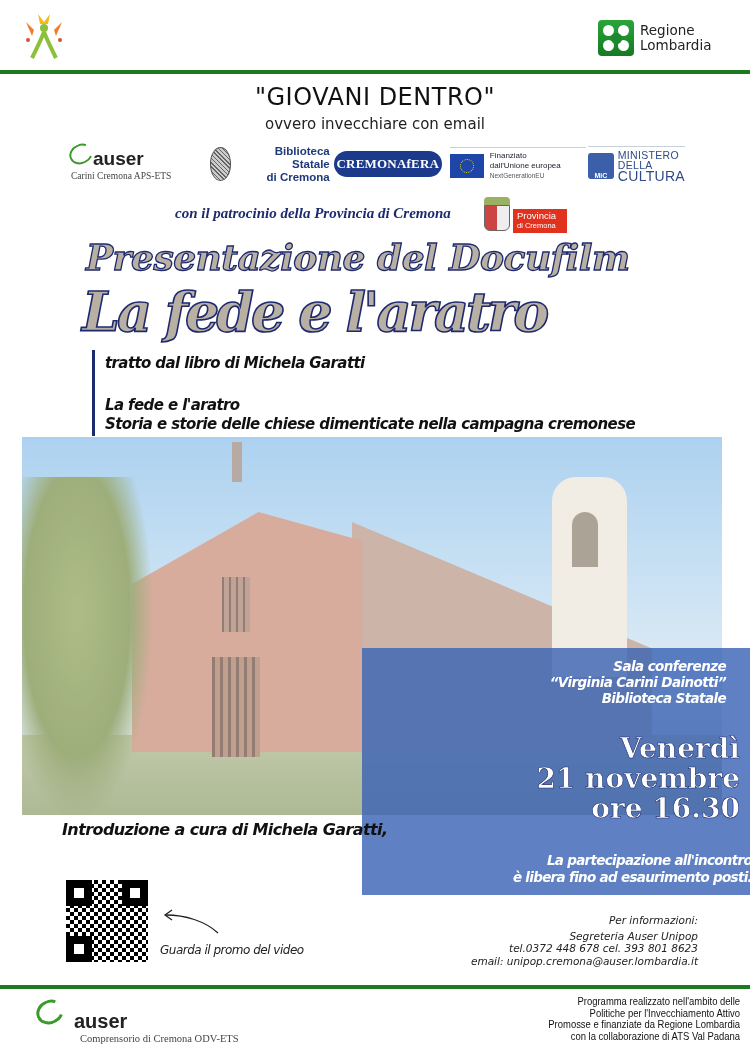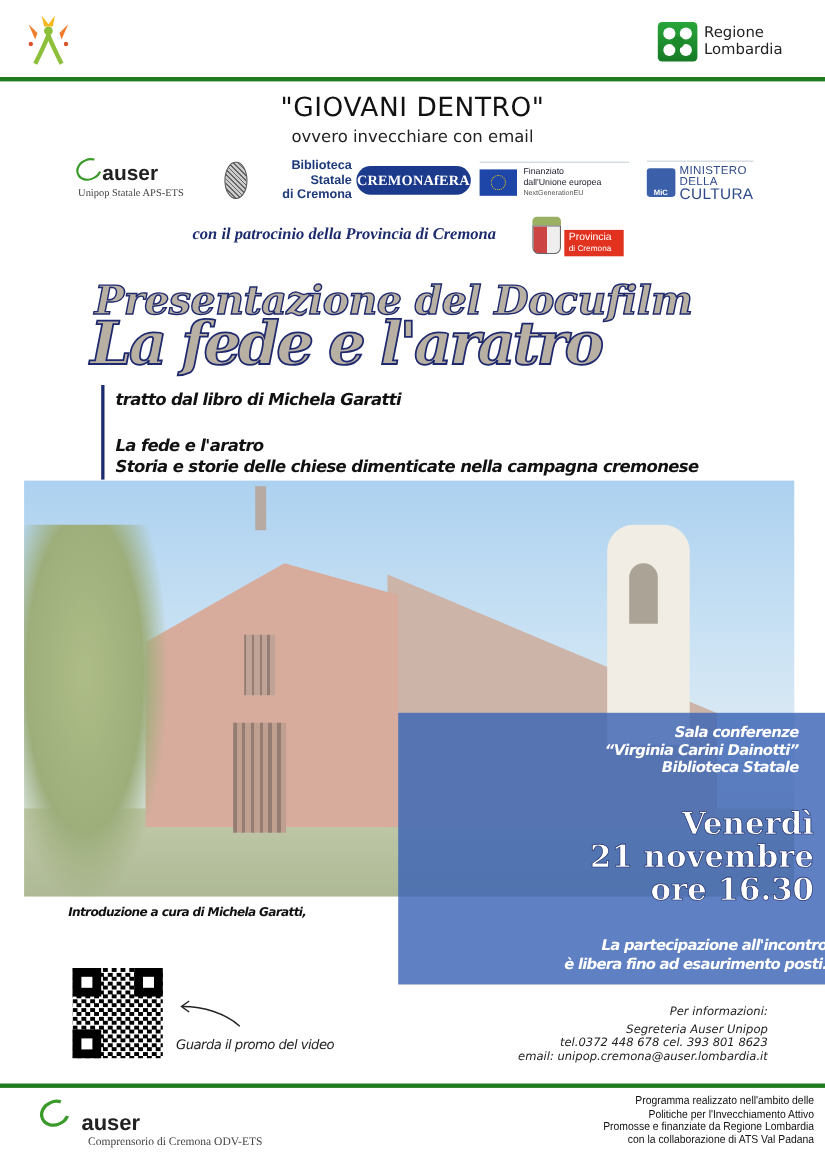--- a/index.html
+++ b/index.html
@@ -28,35 +28,35 @@
   .auser-sm .word { position: absolute; left: 28px; top: 6px; font-size: 19px; font-weight: bold; color: #222; font-family: "Liberation Sans", sans-serif; }
   .auser-sm .sub { position: absolute; left: 6px; top: 29px; font-size: 9.5px; color: #444; font-family: "Liberation Serif", serif; }
   .seal { width: 22px; height: 34px; border: 1px solid #555; border-radius: 50%; background: repeating-linear-gradient(45deg,#666 0 1px,#ccc 1px 3px); margin-left: 5px; }
   .bsc { margin-left: 4px; font-size: 11.5px; font-weight: bold; color: #1f3a7a; text-align: right; line-height: 13px; width: 98px; }
   .cremonafiere { margin-left: 4px; width: 112px; height: 26px; background: #1b3a8c; border-radius: 13px; color: #fff; font-family: "Liberation Serif", serif; font-size: 13px; font-weight: bold; display: flex; align-items: center; justify-content: center; letter-spacing: 0.2px; }
   .eu-block { margin-left: 8px; display: flex; align-items: center; gap: 6px; border-top: 1px solid #c8d0d8; padding-top: 3px; }
   .eu-flag { width: 34px; height: 24px; background: #1d46a8; position: relative; }
   .eu-flag::after { content: ""; position: absolute; left: 10px; top: 5px; width: 12px; height: 12px; border: 1.5px dotted #f7d400; border-radius: 50%; }
   .eu-text { font-size: 8px; line-height: 10px; color: #223; width: 96px; }
   .eu-text .ng { font-size: 6.5px; color: #555; }
-  .mic { margin-left: 16px; display: flex; align-items: center; gap: 4px; border-top: 1px solid #c8d0d8; padding-top: 3px; }
+  .mic { margin-left: 2px; display: flex; align-items: center; gap: 4px; border-top: 1px solid #c8d0d8; padding-top: 3px; }
   .mic-icon { width: 26px; height: 26px; background: #3b5fa8; border-radius: 3px; color: #fff; font-size: 7px; display: flex; align-items: flex-end; justify-content: center; font-weight: bold; }
   .mic-text { font-size: 10.5px; line-height: 10px; color: #2e4a8a; letter-spacing: 0.3px; }
   .mic-text .big { font-size: 14px; line-height: 13px; }
 
   
   .patrocinio { left: 175px; top: 205px; font-family: "Liberation Serif", serif; font-style: italic; font-weight: bold; font-size: 15px; color: #1c2a6e; }
   .crest { left: 484px; top: 197px; width: 26px; height: 34px; }
   .crest .crown { height: 8px; background: #9ab062; border-radius: 4px 4px 0 0; }
   .crest .shield { height: 26px; background: linear-gradient(90deg,#c44 0 50%,#eee 50%); border: 1px solid #666; border-radius: 0 0 6px 6px; }
   .prov-badge { left: 513px; top: 209px; width: 54px; height: 24px; background: #e0321e; color: #fff; font-size: 9.5px; line-height: 10px; padding: 2px 4px; }
   .prov-badge .small { font-size: 7.5px; }
 
   
-  .t-presentazione { left: 86px; top: 236px; font-family: "DejaVu Serif", serif; font-style: italic; font-weight: bold; font-size: 36px; color: #b9b0a4; -webkit-text-stroke: 1.3px #1f2a6e; letter-spacing: -0.5px; margin-top: 16px; }
+  .t-presentazione { left: 86px; top: 236px; font-family: "DejaVu Serif", serif; font-style: italic; font-weight: bold; font-size: 36px; color: #b9b0a4; -webkit-text-stroke: 1.3px #1f2a6e; letter-spacing: -0.5px; }
   .t-fede { left: 82px; top: 280px; font-family: "DejaVu Serif", serif; font-style: italic; font-weight: bold; font-size: 54px; color: #b9b0a4; -webkit-text-stroke: 1.6px #1f2a6e; letter-spacing: -3px; }
 
   
   .book-bar { left: 92px; top: 350px; width: 3px; height: 86px; background: #1c2a6e; }
   .book-line { left: 105px; font-family: "DejaVu Sans", sans-serif; font-style: italic; font-weight: bold; font-size: 15px; color: #111; letter-spacing: -0.6px; }
 
   
   .photo { left: 22px; top: 437px; width: 700px; height: 378px; overflow: hidden;
            background: linear-gradient(#8dc0ea 0%, #b8d8f0 40%, #d7e6ef 70%, #c7cfb5 100%); }
   .photo .ground { position: absolute; left: 0; bottom: 0; width: 100%; height: 80px; background: linear-gradient(#a9b58a, #8f9e6c); }
@@ -71,21 +71,21 @@
   .photo .window { position: absolute; left: 200px; top: 140px; width: 28px; height: 55px; background: repeating-linear-gradient(90deg,#6b4a3c 0 2px,#a78070 2px 7px); }
   .photo .tree { position: absolute; left: -20px; top: 40px; width: 150px; height: 340px; background: radial-gradient(ellipse at 50% 40%, #8fa45a 0%, #788f49 50%, rgba(120,143,73,0) 72%); }
   .photo .haze { position: absolute; inset: 0; background: rgba(255,255,255,0.28); }
 
   
   .info-box { left: 362px; top: 648px; width: 412px; height: 247px; background: rgba(60,100,180,0.82); }
   .info-venue { right: 48px; top: 10px; text-align: right; font-family: "DejaVu Sans", sans-serif; font-style: italic; font-weight: bold; font-size: 13.5px; color: #fff; line-height: 16px; letter-spacing: -0.6px; }
   .info-date { right: 34px; top: 86px; text-align: right; font-family: "DejaVu Serif", serif; font-weight: bold; font-size: 28px; line-height: 30px; color: #fff; -webkit-text-stroke: 0.6px #1c2a6e; }
   .info-free { right: 22px; top: 204px; text-align: right; font-family: "DejaVu Sans", sans-serif; font-style: italic; font-weight: bold; font-size: 13.5px; color: #fff; line-height: 17px; letter-spacing: -0.7px; }
 
-  .intro { left: 62px; top: 820px; font-family: "DejaVu Sans", sans-serif; font-style: italic; font-weight: bold; font-size: 11px; line-height: 19px; color: #111; letter-spacing: -0.6px; }
+  .intro { left: 62px; top: 820px; font-family: "DejaVu Sans", sans-serif; font-style: italic; font-weight: bold; font-size: 16px; line-height: 19px; color: #111; letter-spacing: -0.6px; }
 
   
   .qr { left: 66px; top: 880px; width: 82px; height: 82px;
         background:
           linear-gradient(#fff,#fff) 8px 8px/10px 10px no-repeat,
           linear-gradient(#000,#000) 0 0/26px 26px no-repeat,
           linear-gradient(#fff,#fff) 64px 8px/10px 10px no-repeat,
           linear-gradient(#000,#000) 56px 0/26px 26px no-repeat,
           linear-gradient(#fff,#fff) 8px 64px/10px 10px no-repeat,
           linear-gradient(#000,#000) 0 56px/26px 26px no-repeat,
@@ -132,21 +132,21 @@
 
 <div class="abs green-line" style="top:70px"></div>
 
 <div class="abs gd-title">"GIOVANI DENTRO"</div>
 <div class="abs gd-sub">ovvero invecchiare con email</div>
 
 <div class="abs partners">
   <div class="auser-sm">
     <div class="swoosh"></div>
     <div class="word">auser</div>
-    <div class="sub">Unipop Statale APS-ETS</div>
+    <div class="sub">Carini Cremona APS-ETS</div>
   </div>
   <div class="seal"></div>
   <div class="bsc">
     <div>Biblioteca Statale</div>
     <div>di Cremona</div>
   </div>
   <div class="cremonafiere">CREMONAfERA</div>
   <div class="eu-block">
     <div class="eu-flag"></div>
     <div class="eu-text">

